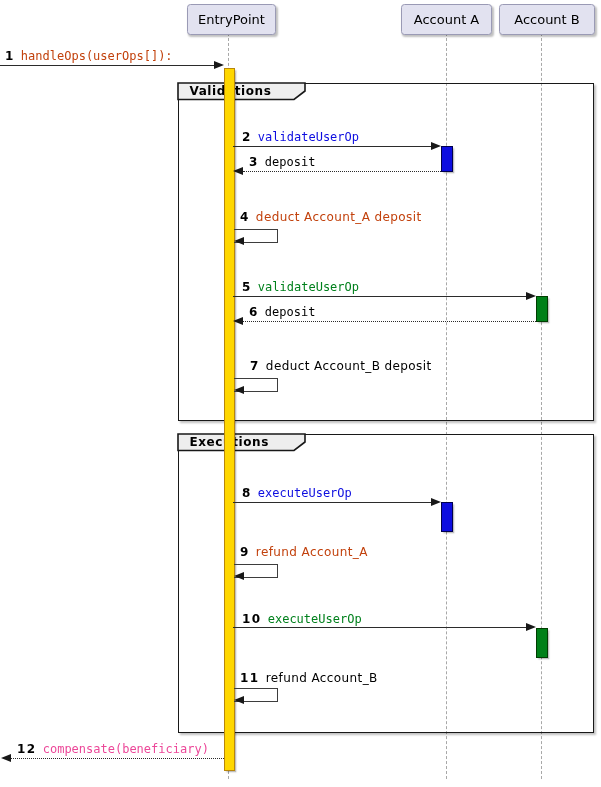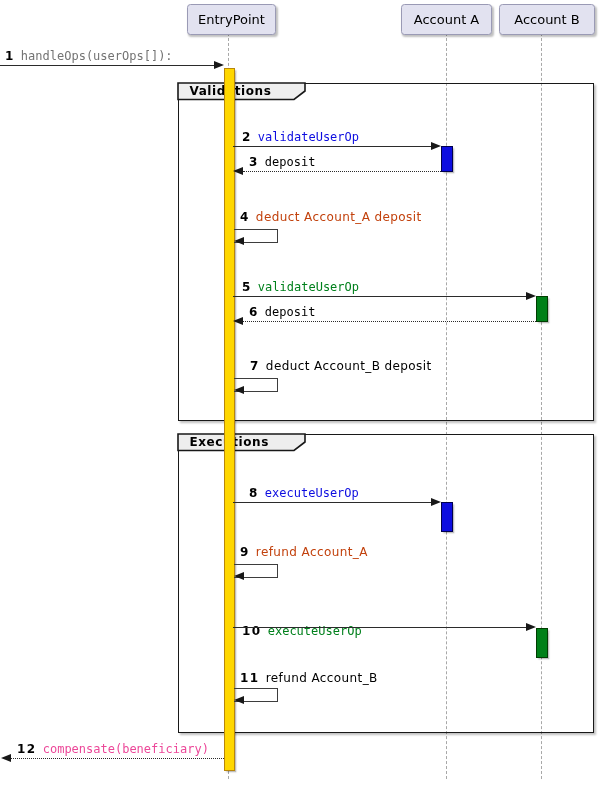--- a/index.html
+++ b/index.html
@@ -76,21 +76,21 @@
     </div>
   </div>
 
   <div class="bar gold" style="left: 224px; top: 68px; width: 9px; height: 701px; background-color: rgb(255, 215, 0);"></div>
   <div class="bar blue" style="left: 441px; top: 146px; width: 10px; height: 24px; background-color: rgb(13, 13, 224);"></div>
   <div class="bar green" style="left: 536px; top: 296px; width: 10px; height: 24px; background-color: rgb(0, 128, 24);"></div>
   <div class="bar blue" style="left: 441px; top: 502px; width: 10px; height: 28px; background-color: rgb(13, 13, 224);"></div>
   <div class="bar green" style="left: 536px; top: 628px; width: 10px; height: 28px; background-color: rgb(0, 128, 24);"></div>
 
   <div class="mtext" style="left:5px;top:49px;">
-    <span class="num">1</span><span class="mono" style="color: #737373;">handleOps(userOps[]):</span>
+    <span class="num">1</span><span class="mono" style="color: #c2410c;">handleOps(userOps[]):</span>
   </div>
   <div class="line" style="left:0;width:215px;top:65px;"></div>
   <div class="ah-r" style="left:214px;top:61px;"></div>
 
   <div class="mtext" style="left:242px;top:130px;">
     <span class="num">2</span><span class="mono" style="color: rgb(13, 13, 224);">validateUserOp</span>
   </div>
   <div class="line" style="left:233px;width:199px;top:146px;"></div>
   <div class="ah-r" style="left:431px;top:142px;"></div>
 
@@ -117,33 +117,33 @@
   </div>
   <div class="line dotted" style="left:243px;width:293px;top:321px;"></div>
   <div class="ah-l" style="left:233px;top:317px;"></div>
 
   <div class="mtext" style="left:240px;top:359px;margin-left:10px;">
     <span class="num">7</span><span class="sans" style="color: rgb(0, 0, 0);">deduct Account_B deposit</span>
   </div>
   <div class="loop" style="left:234px;top:378px;"></div>
   <div class="ah-l" style="left:234px;top:386px;"></div>
 
-  <div class="mtext" style="left:249px;top:486px;text-align:center;">
+  <div class="mtext" style="left:242px;top:486px;text-align:center;">
     <span class="num">8</span><span class="mono" style="color: rgb(13, 13, 224);">executeUserOp</span>
   </div>
   <div class="line" style="left:233px;width:199px;top:502px;"></div>
   <div class="ah-r" style="left:431px;top:498px;"></div>
 
   <div class="mtext" style="left:240px;top:545px;">
     <span class="num">9</span><span class="sans" style="color: #c2410c;">refund Account_A</span>
   </div>
   <div class="loop" style="left:234px;top:564px;"></div>
   <div class="ah-l" style="left:234px;top:572px;"></div>
 
-  <div class="mtext" style="left:242px;top:612px;margin-top:12px;">
+  <div class="mtext" style="left:242px;top:612px;">
     <span class="num">10</span><span class="mono" style="color: rgb(0, 128, 28);">executeUserOp</span>
   </div>
   <div class="line" style="left:233px;width:294px;top:627px;"></div>
   <div class="ah-r" style="left:526px;top:623px;"></div>
 
   <div class="mtext" style="left:240px;top:671px;">
     <span class="num">11</span><span class="sans" style="color: rgb(0, 0, 0);">refund Account_B</span>
   </div>
   <div class="loop" style="left:234px;top:688px;"></div>
   <div class="ah-l" style="left:234px;top:696px;"></div>

